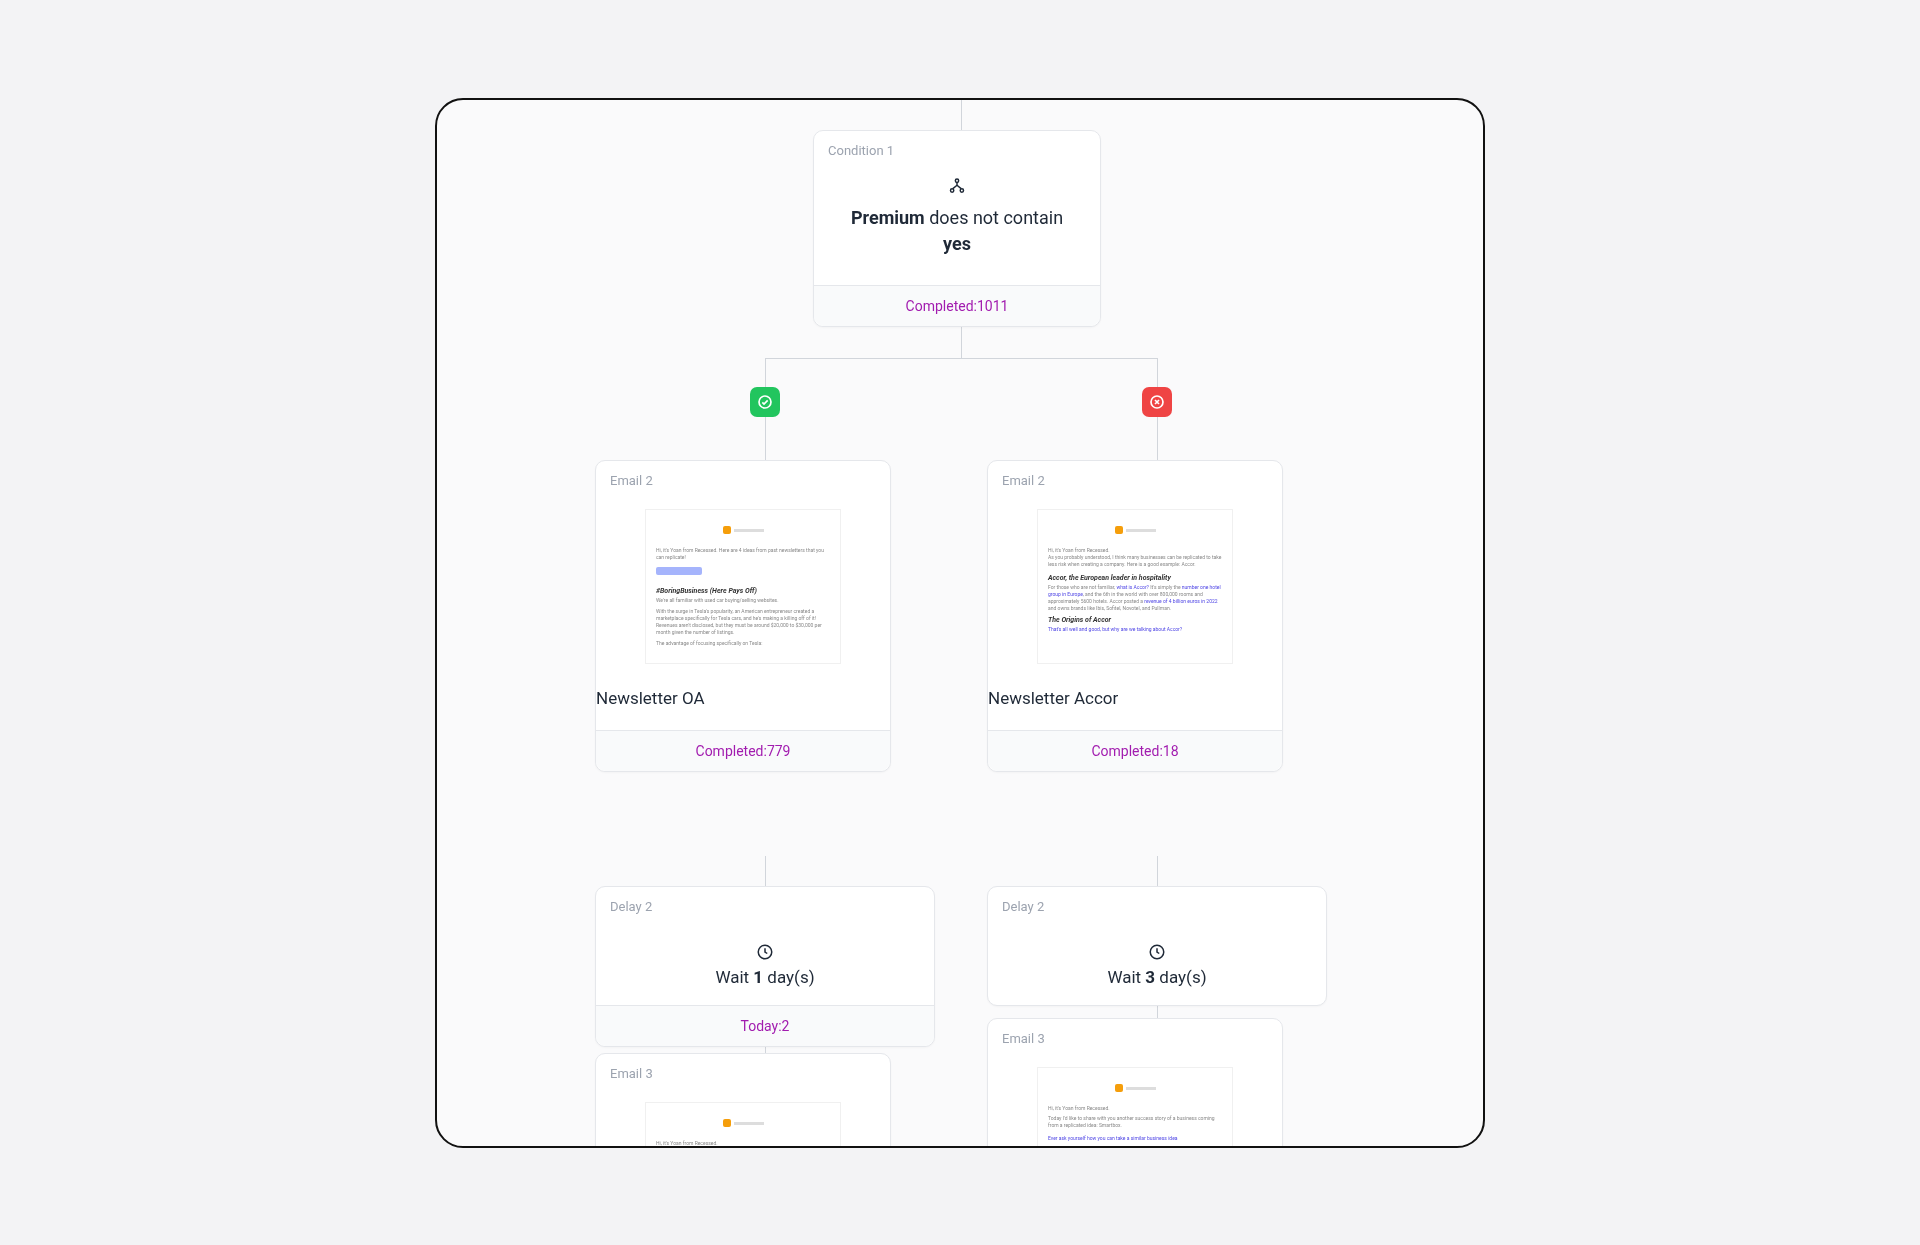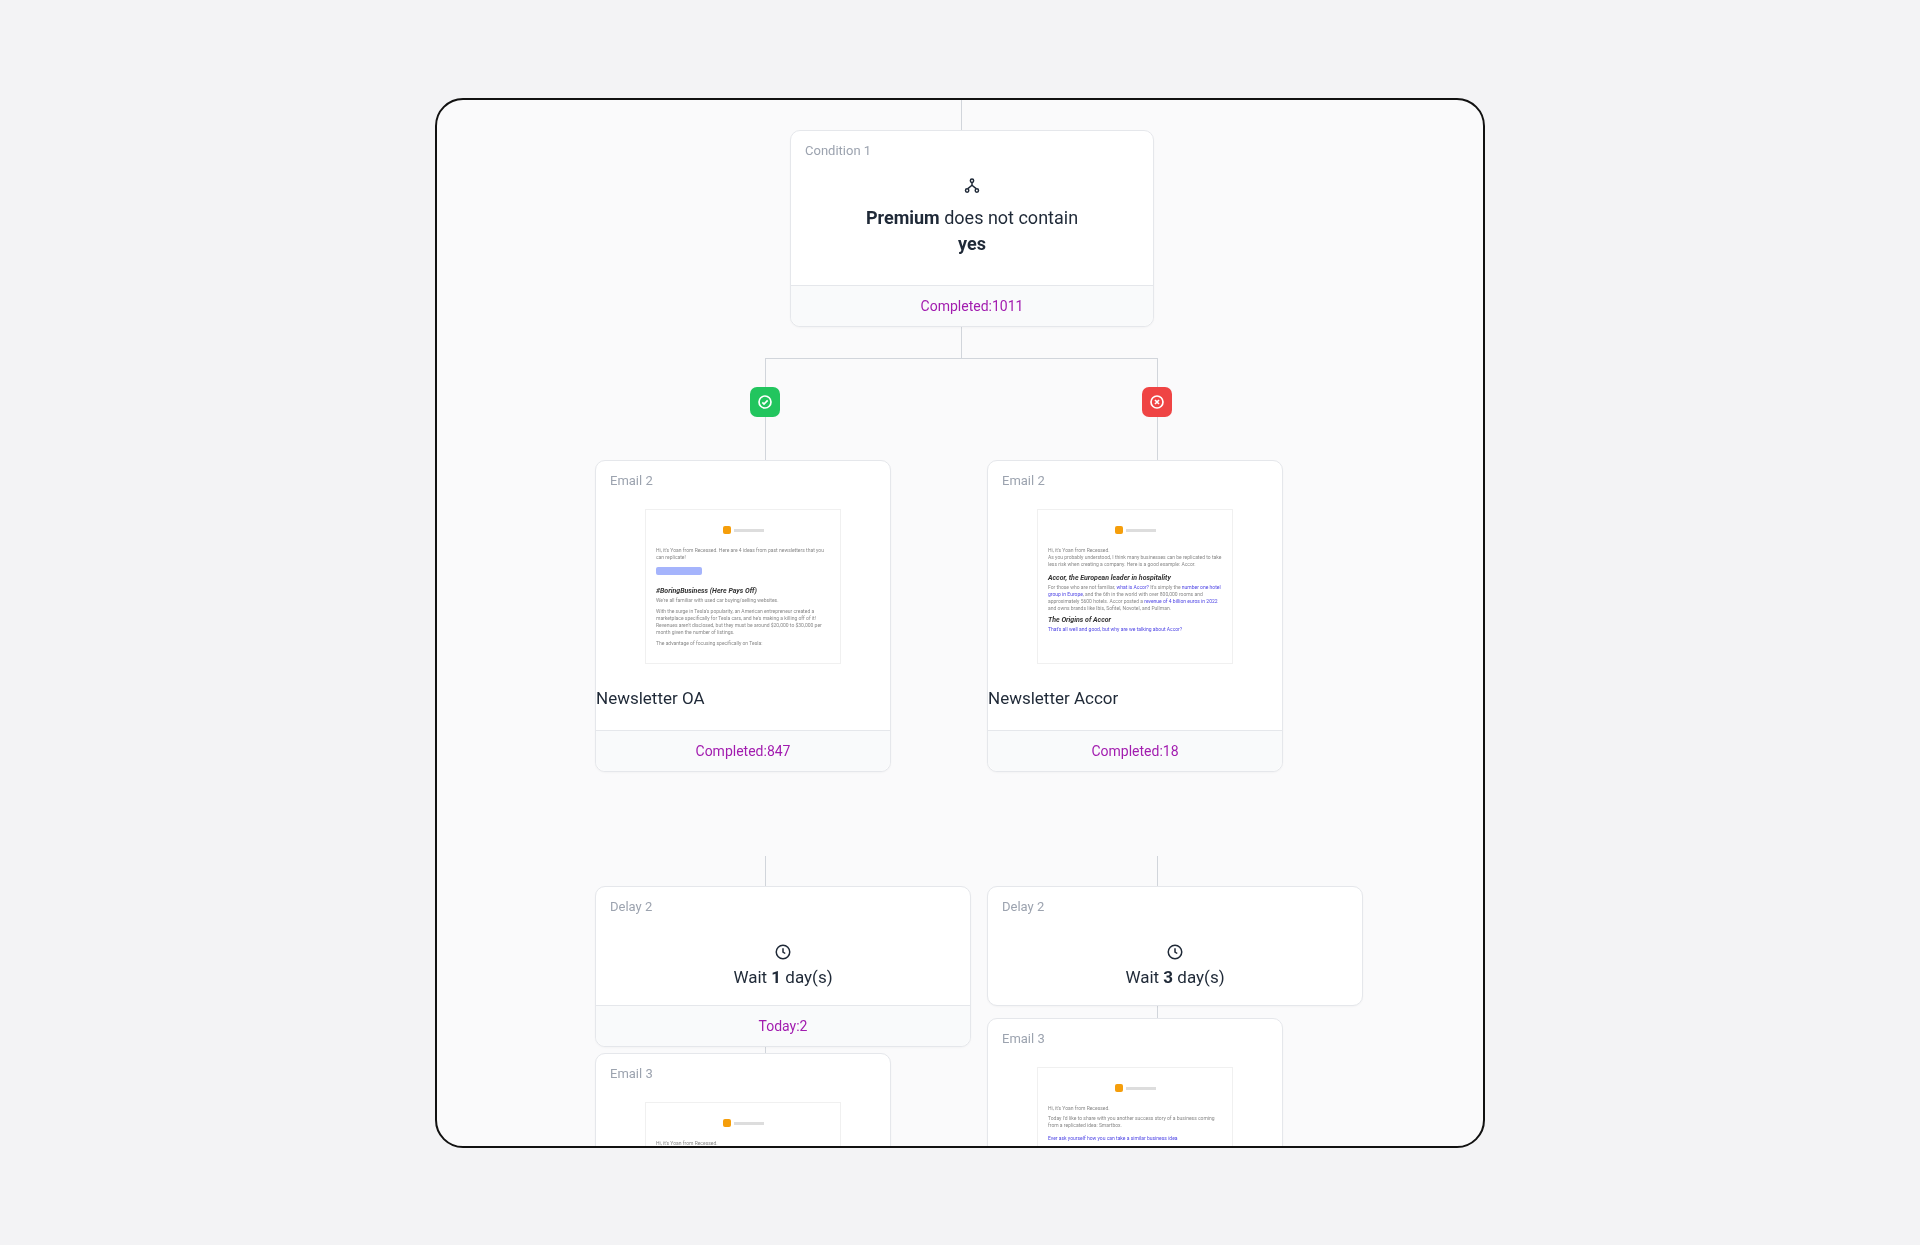--- a/index.html
+++ b/index.html
@@ -32,22 +32,22 @@
   box-shadow: 0 1px 2px rgba(0,0,0,0.03);
 }
 .node-label {
   position: absolute;
   top: 12px;
   left: 14px;
   font-size: 13px;
   color: #9ca3af;
 }
 .cond {
-  width: 364px;
-  left: 353px;
+  width: 288px;
+  left: 376px;
   top: 30px;
 }
 .cond-body {
   padding: 46px 20px 28px;
   text-align: center;
 }
 .cond-text {
   font-size: 18px;
   color: #1f2937;
   line-height: 1.45;
@@ -91,21 +91,21 @@
   padding: 10px;
   overflow: hidden;
 }
 .email-title {
   text-align: left;
   font-size: 17px;
   color: #1f2937;
   padding: 24px 0 22px;
 }
 .delay {
-  width: 376px;
+  width: 340px;
 }
 .delay-l { left: 158px; top: 786px; }
 .delay-r { left: 550px; top: 786px; }
 .delay-body {
   text-align: center;
   padding: 56px 0 18px;
 }
 .delay-text {
   font-size: 17px;
   color: #1f2937;
@@ -183,21 +183,21 @@
         <div class="logo"><span class="logo-sh"></span><span class="logo-tx"></span></div>
         <div class="ln">Hi, it's Yoan from Recessed. Here are 4 ideas from past newsletters that you can replicate!</div>
         <span class="tag"></span>
         <div class="hd">#BoringBusiness (Here Pays Off)</div>
         <div class="ln">We're all familiar with used car buying/selling websites.</div>
         <div class="ln" style="margin-top:4px;">With the surge in Tesla's popularity, an American entrepreneur created a marketplace specifically for Tesla cars, and he's making a killing off of it! Revenues aren't disclosed, but they must be around $20,000 to $30,000 per month given the number of listings.</div>
         <div class="ln" style="margin-top:4px;">The advantage of focusing specifically on Tesla:</div>
       </div>
       <div class="email-title">Newsletter OA</div>
       <div class="footer">
-        <span>Completed:</span><span>847</span>
+        <span>Completed:</span><span>779</span>
       </div>
     </div>
 
     <div class="node email email-r">
       <span class="node-label">Email 2</span>
       <div class="email-thumb">
         <div class="logo"><span class="logo-sh"></span><span class="logo-tx"></span></div>
         <div class="ln">Hi, it's Yoan from Recessed.</div>
         <div class="ln">As you probably understood, I think many businesses can be replicated to take less risk when creating a company. Here is a good example: Accor.</div>
         <div class="hd" style="margin-top:6px;">Accor, the European leader in hospitality</div>

